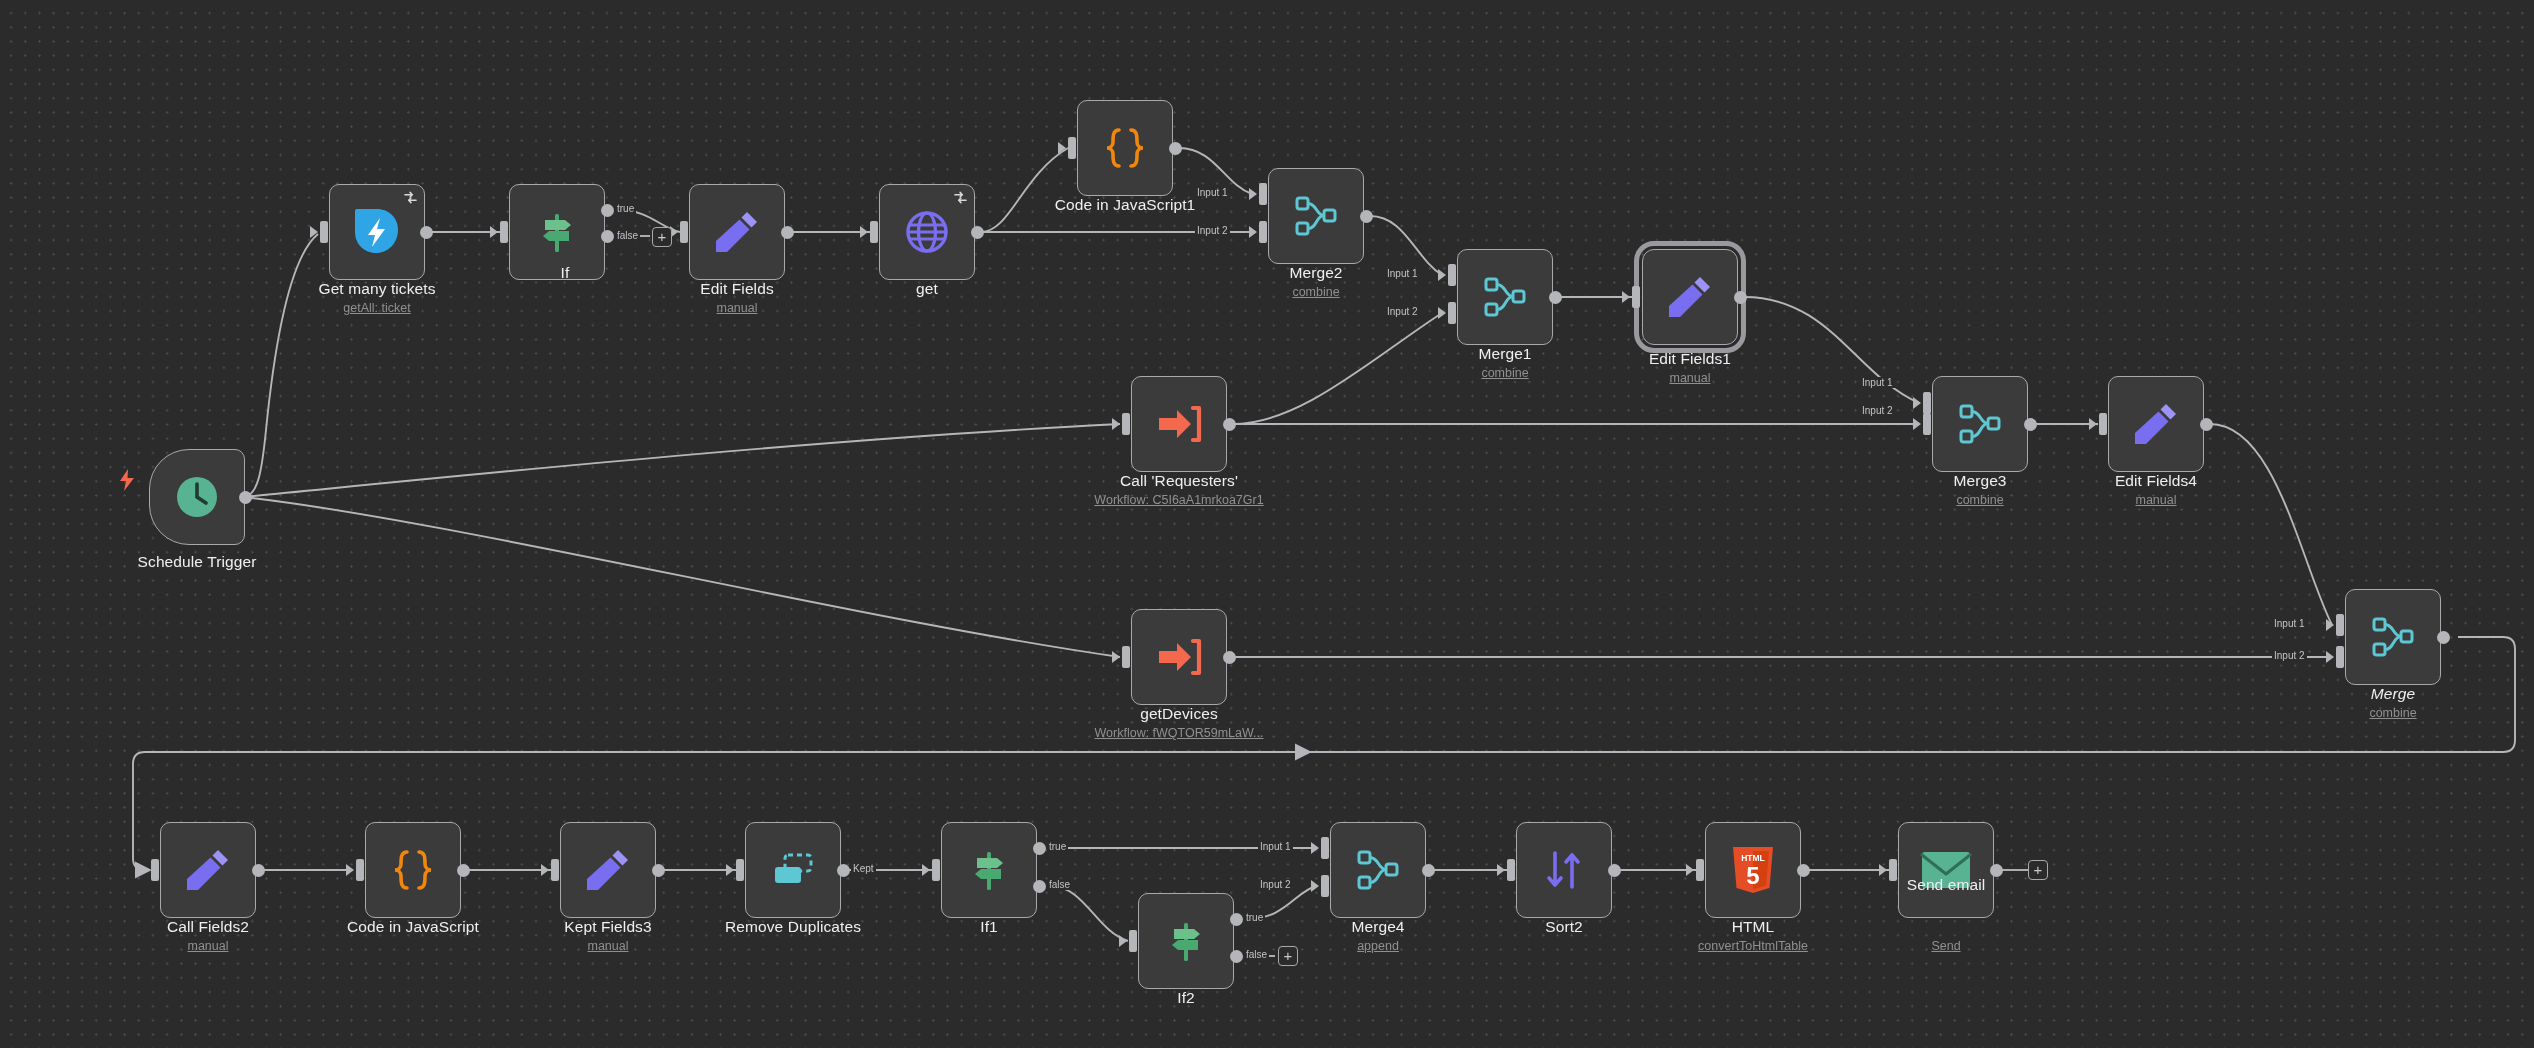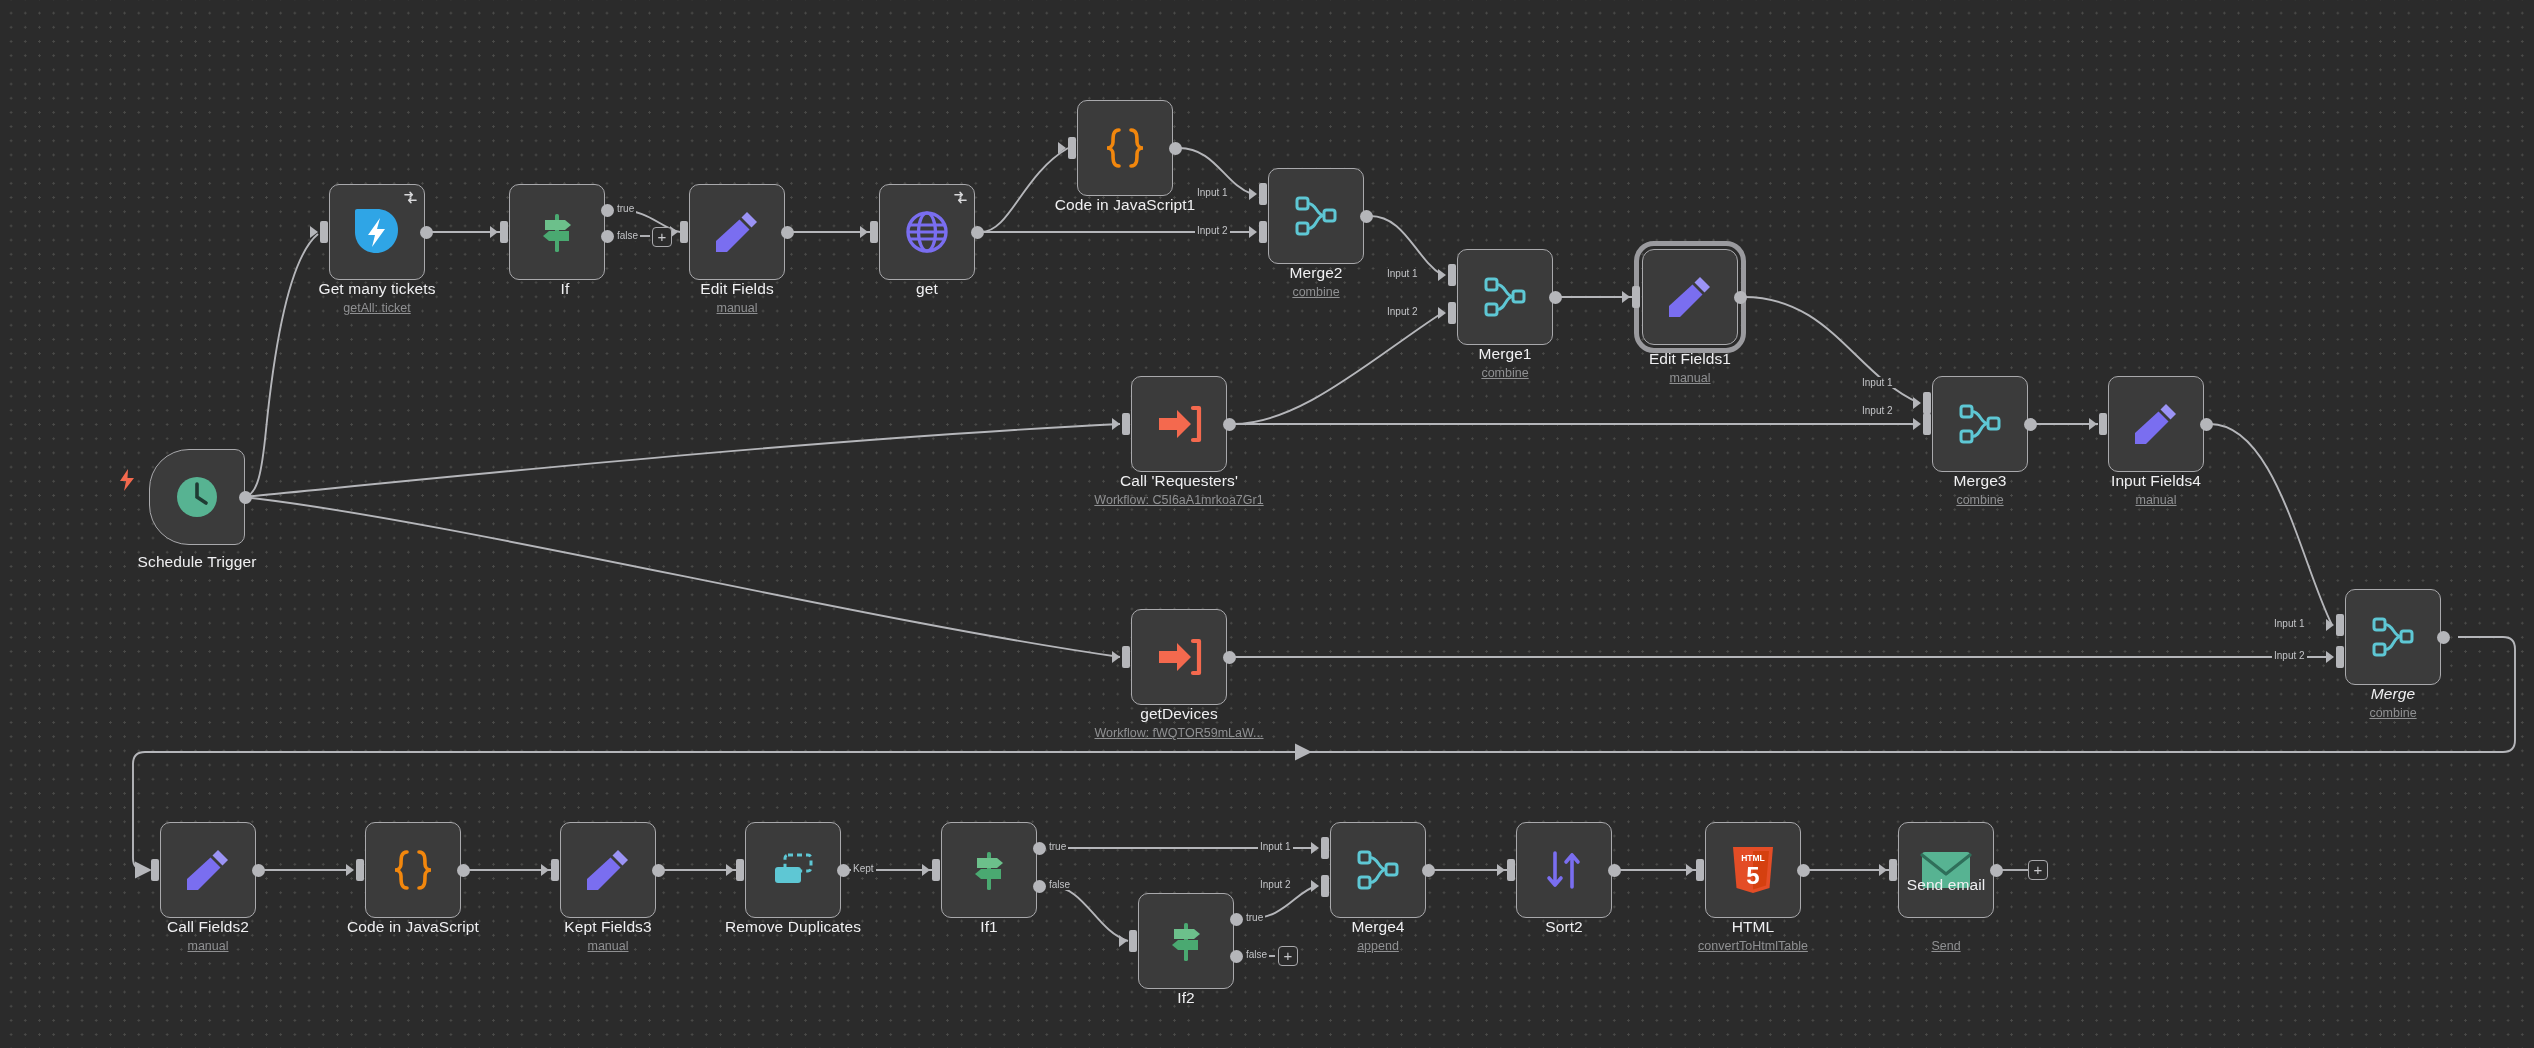--- a/index.html
+++ b/index.html
@@ -226,21 +226,21 @@
       </svg>
     </span>
   </div>
   <div class="in-arrow" style="left:490px;top:226px;"></div>
   <div class="in-stub" style="left:500px;top:221px;"></div>
   <div class="out-dot" style="left:601px;top:204px;"></div>
   <div class="out-dot" style="left:601px;top:230px;"></div>
   <div class="edge-label" style="left:615px;top:203px;">true</div>
   <div class="edge-label" style="left:615px;top:230px;">false</div>
   <div class="plus-btn" style="left:652px;top:227px;">+</div>
-  <div class="nlabel" style="left:557px;top:280px;padding-left:16px;">If</div>
+  <div class="nlabel" style="left:557px;top:264px;padding-left:16px;">If</div>
 
   <div class="node" style="left:689px;top:184px;">
     <span class="ico">
       <svg width="52" height="52" viewBox="0 0 52 52">
         <path d="M36,6 L46,16 L40.5,21.5 L30.5,11.5 Z" fill="#9b93f5"></path>
         <path d="M28.5,13.5 L38.5,23.5 L16,46 L5,46 L5,35 Z" fill="#7a6ef0"></path>
       </svg>
     </span>
   </div>
   <div class="in-arrow" style="left:670px;top:226px;"></div>
@@ -374,21 +374,21 @@
     <span class="ico">
       <svg width="52" height="52" viewBox="0 0 52 52">
         <path d="M36,6 L46,16 L40.5,21.5 L30.5,11.5 Z" fill="#9b93f5"></path>
         <path d="M28.5,13.5 L38.5,23.5 L16,46 L5,46 L5,35 Z" fill="#7a6ef0"></path>
       </svg>
     </span>
   </div>
   <div class="in-arrow" style="left:2089px;top:418px;"></div>
   <div class="in-stub" style="left:2099px;top:413px;"></div>
   <div class="out-dot" style="left:2200px;top:418px;"></div>
-  <div class="nlabel" style="left:2156px;top:472px;">Input Fields4</div>
+  <div class="nlabel" style="left:2156px;top:472px;">Edit Fields4</div>
   <div class="nsub" style="left:2156px;top:493px;">manual</div>
 
   <div class="node" style="left:1131px;top:609px;">
     <span class="ico">
       <svg width="52" height="52" viewBox="0 0 52 52">
         <path d="M6,20 h18 v-8 l14,14 l-14,14 v-8 h-18 z" fill="#f4694e"></path>
         <path d="M40,10 h6 v32 h-6" fill="none" stroke="#f4694e" stroke-width="4.2" stroke-linecap="round" stroke-linejoin="round"></path>
       </svg>
     </span>
   </div>

